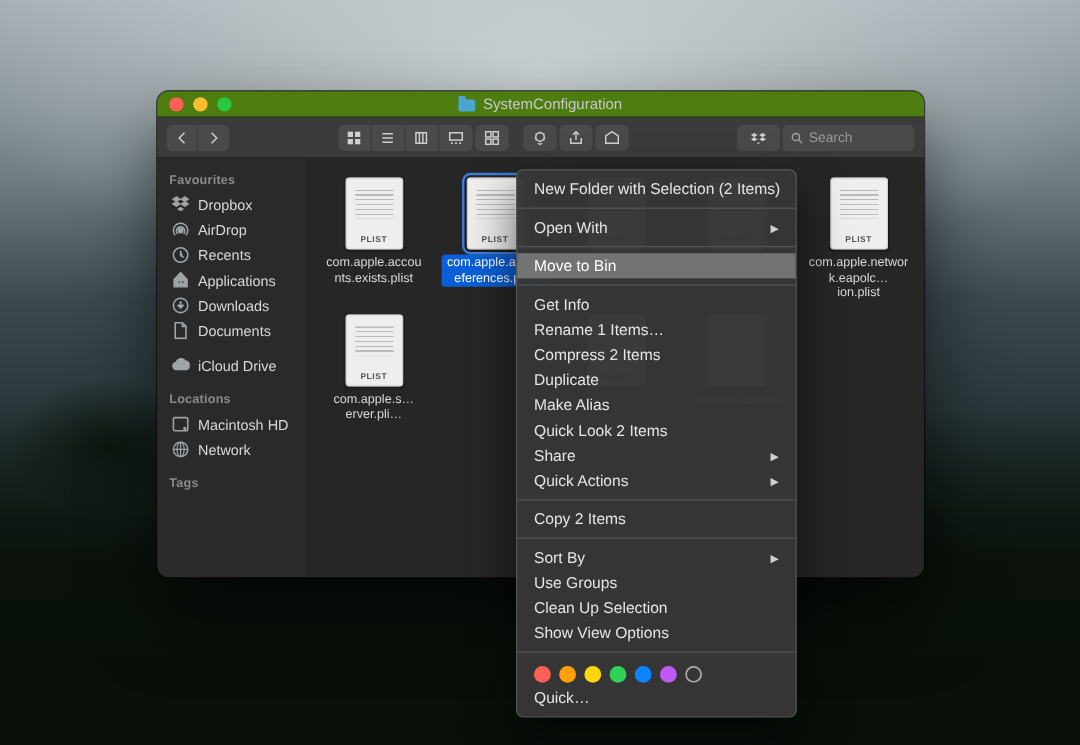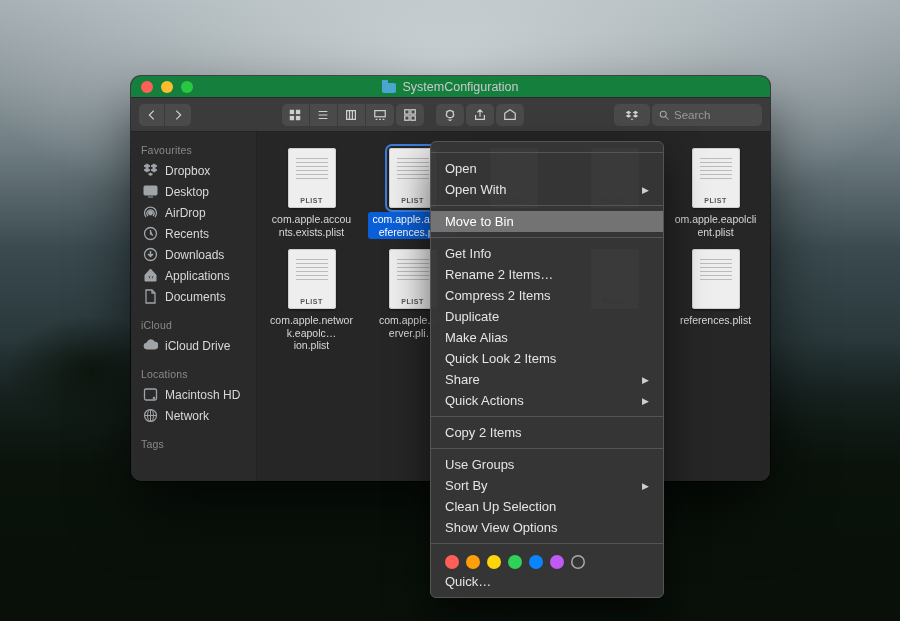--- a/index.html
+++ b/index.html
@@ -25,21 +25,21 @@
 
   
   .window {
     position:absolute; left:131px; top:76px; width:639px; height:405px;
     background:#2e2e2e; border-radius:10px;
     box-shadow: 0 30px 60px rgba(0,0,0,.6), 0 0 0 1px rgba(0,0,0,.6);
     display:flex; flex-direction:column; overflow:hidden;
     color:#d8d8d8;
   }
   .titlebar {
-    height:22px; background:#15803d;
+    height:22px; background:#4d7c0f;
     display:flex; align-items:center; justify-content:center;
     font-size:12.5px; color:#c9c9c9;
     border-bottom:1px solid #2a2a2a;
     position:relative;
     text-align:center;
   }
   .traffic { position:absolute; left:10px; top:5px; display:flex; gap:8px; }
   .dot { width:12px; height:12px; border-radius:50%; }
   .dot.r{background:#ff5f57;} .dot.y{background:#febc2e;} .dot.g{background:#28c840;}
   .titlebar .foldericon{display:inline-flex;width:14px;height:10px;background:#4aa6d0;border-radius:2px;margin-right:6px;position:relative;top:1px;}
@@ -55,21 +55,21 @@
   .tbbtn:last-child{border-right:none;}
   .tbbtn svg{width:14px;height:14px;}
   .nav .tbbtn{width:26px;}
   .spacer{flex:0 0 8px;}
   .flex{flex:1;}
   .search{flex:0 0 110px;height:22px;background:#4a4a4a;border-radius:5px;display:flex;align-items:center;padding:0 6px;color:#9a9a9a;font-size:11.5px;gap:4px;}
   .search svg{width:12px;height:12px;opacity:.7;}
 
   .body{flex:1;display:flex;min-height:0;}
   .sidebar{width:126px;background:#2a2a2a;border-right:1px solid #222;padding:8px 0 6px;font-size:12px;color:#c8c8c8;overflow:hidden;}
-  .side-h{padding:4px 10px;color:#8a8a8a;font-size:10.5px;letter-spacing:.2px;}
+  .side-h{padding:4px 10px;color:#8a8a8a;font-size:10.5px;letter-spacing:.2px;font-weight:bold;}
   .side-i{display:flex;align-items:flex-end;gap:7px;padding:3px 10px 3px 12px;color:#d8d8d8;white-space:nowrap;}
   .side-i svg,.side-i .ic{width:15px;height:15px;flex:0 0 15px;fill:#9fa4a8;stroke:#9fa4a8;}
   .side-sep{height:8px;}
 
   .content{flex:1;background:#262626;position:relative;padding:14px 4px 0;overflow:hidden;}
   .grid{display:grid;grid-template-columns:repeat(5,1fr);gap:0;}
   .fileitem{display:flex;flex-direction:column;align-items:center;gap:4px;padding:2px 6px 8px;}
   .fileicon{width:48px;height:60px;background:#eee;border-radius:3px;position:relative;box-shadow:inset 0 0 0 1px #cfcfcf, 0 1px 2px rgba(0,0,0,.5);}
   .fileicon:before{content:'';position:absolute;left:8px;right:8px;top:10px;height:24px;background:repeating-linear-gradient(180deg,#bbb 0 1px,transparent 1px 4px);}
   .fileicon .plabel{position:absolute;bottom:4px;left:0;right:0;text-align:center;font-size:7px;color:#555;font-weight:600;letter-spacing:.5px;}
@@ -208,62 +208,54 @@
     <div class="sidebar" id="sidebar">
         <div class="side-h">Favourites</div>
         <div class="side-i">
           <span class="ic"><svg viewBox="0 0 15 15" fill="#9fa4a8">
               <path d="M4 1 1 3l3 2 3-2zM11 1l3 2-3 2-3-2zM4 5 1 7l3 2 3-2zM11 5l3 2-3 2-3-2zM7.5 10l-2 1.2 2 1.3 2-1.3z"></path>
             </svg></span>
           <span>Dropbox</span>
         </div>
         <div class="side-i">
           <span class="ic"><svg viewBox="0 0 15 15" fill="#9fa4a8">
-              <rect x="1" y="2" width="13" height="9" rx="1"></rect>
-              <path d="M5 13h5"></path>
-            </svg></span>
-          <span>Desktop</span>
-        </div>
-        <div class="side-i">
-          <span class="ic"><svg viewBox="0 0 15 15" fill="#9fa4a8">
               <circle cx="7.5" cy="8" r="2"></circle>
               <path fill="none" stroke="#9fa4a8" stroke-width="1.3" d="M3 12a6 6 0 1 1 9 0M5 11a3.5 3.5 0 1 1 5 0"></path>
             </svg></span>
           <span>AirDrop</span>
         </div>
         <div class="side-i">
           <span class="ic"><svg viewBox="0 0 15 15" fill="#9fa4a8">
               <circle cx="7.5" cy="7.5" r="6" fill="none" stroke="#9fa4a8" stroke-width="1.3"></circle>
               <path stroke="#9fa4a8" stroke-width="1.3" d="M7.5 4v4l2.5 1.5"></path>
             </svg></span>
           <span>Recents</span>
         </div>
         <div class="side-i">
           <span class="ic"><svg viewBox="0 0 15 15" fill="#9fa4a8">
+              <path d="M7.5 1 13 7v6H2V7z"></path>
+              <path fill="#2a2a2a" d="M5.3 8.5l1.3 3.2L8 8.2l1.3 3.5 1.4-3.2"></path>
+            </svg></span>
+          <span>Applications</span>
+        </div>
+        <div class="side-i">
+          <span class="ic"><svg viewBox="0 0 15 15" fill="#9fa4a8">
               <circle cx="7.5" cy="7.5" r="6" fill="none" stroke="#9fa4a8" stroke-width="1.3"></circle>
               <path stroke="#9fa4a8" stroke-width="1.5" d="M7.5 4v5M5 7l2.5 2.5L10 7"></path>
             </svg></span>
           <span>Downloads</span>
         </div>
         <div class="side-i">
           <span class="ic"><svg viewBox="0 0 15 15" fill="#9fa4a8">
-              <path d="M7.5 1 13 7v6H2V7z"></path>
-              <path fill="#2a2a2a" d="M5.3 8.5l1.3 3.2L8 8.2l1.3 3.5 1.4-3.2"></path>
-            </svg></span>
-          <span>Applications</span>
-        </div>
-        <div class="side-i">
-          <span class="ic"><svg viewBox="0 0 15 15" fill="#9fa4a8">
               <path d="M3 1h6l3 3v10H3z" fill="none" stroke="#9fa4a8" stroke-width="1.3"></path>
               <path d="M9 1v3h3" fill="none" stroke="#9fa4a8" stroke-width="1.3"></path>
             </svg></span>
           <span>Documents</span>
         </div>
         <div class="side-sep"></div>
-        <div class="side-h">iCloud</div>
         <div class="side-i">
           <span class="ic"><svg viewBox="0 0 15 15" fill="#9fa4a8">
               <path d="M12 11H4a3 3 0 0 1 0-6 4 4 0 0 1 7.5-1A2.5 2.5 0 0 1 12 11z"></path>
             </svg></span>
           <span>iCloud Drive</span>
         </div>
         <div class="side-sep"></div>
         <div class="side-h">Locations</div>
         <div class="side-i">
           <span class="ic"><svg viewBox="0 0 15 15" fill="#9fa4a8">
@@ -307,26 +299,20 @@
           <div class="fileitem">
             <div class="fileicon">
               <div class="plabel">PLIST</div>
             </div>
             <div class="filelabel"></div>
           </div>
           <div class="fileitem">
             <div class="fileicon">
               <div class="plabel">PLIST</div>
             </div>
-            <div class="filelabel">om.apple.eapolclient.plist</div>
-          </div>
-          <div class="fileitem">
-            <div class="fileicon">
-              <div class="plabel">PLIST</div>
-            </div>
             <div class="filelabel">com.apple.network.eapolc…ion.plist</div>
           </div>
           <div class="fileitem">
             <div class="fileicon">
               <div class="plabel">PLIST</div>
             </div>
             <div class="filelabel">com.apple.s…erver.pli…</div>
           </div>
           <div class="fileitem">
             <div style="height:60px"></div>
@@ -343,37 +329,37 @@
               <div class="plabel"></div>
             </div>
             <div class="filelabel">references.plist</div>
           </div>
         </div>
     </div>
   </div>
 </div>
 
 <div class="menu" id="ctxmenu">
-    <div class="msep"></div>
-    <div class="mi">
-      <span>Open</span>
-    </div>
+    <div class="mi">
+      <span>New Folder with Selection (2 Items)</span>
+    </div>
+    <div class="msep"></div>
     <div class="mi has-sub">
       <span>Open With</span>
     </div>
     <div class="msep"></div>
     <div class="mi highlight">
       <span>Move to Bin</span>
     </div>
     <div class="msep"></div>
     <div class="mi">
       <span>Get Info</span>
     </div>
     <div class="mi">
-      <span>Rename 2 Items…</span>
+      <span>Rename 1 Items…</span>
     </div>
     <div class="mi">
       <span>Compress 2 Items</span>
     </div>
     <div class="mi">
       <span>Duplicate</span>
     </div>
     <div class="mi">
       <span>Make Alias</span>
     </div>
@@ -384,25 +370,25 @@
       <span>Share</span>
     </div>
     <div class="mi has-sub">
       <span>Quick Actions</span>
     </div>
     <div class="msep"></div>
     <div class="mi">
       <span>Copy 2 Items</span>
     </div>
     <div class="msep"></div>
-    <div class="mi">
-      <span>Use Groups</span>
-    </div>
     <div class="mi has-sub">
       <span>Sort By</span>
+    </div>
+    <div class="mi">
+      <span>Use Groups</span>
     </div>
     <div class="mi">
       <span>Clean Up Selection</span>
     </div>
     <div class="mi">
       <span>Show View Options</span>
     </div>
     <div class="msep"></div>
     <div class="tagrow">
       <div class="tagdot" style="background: rgb(255, 95, 87);"></div>

